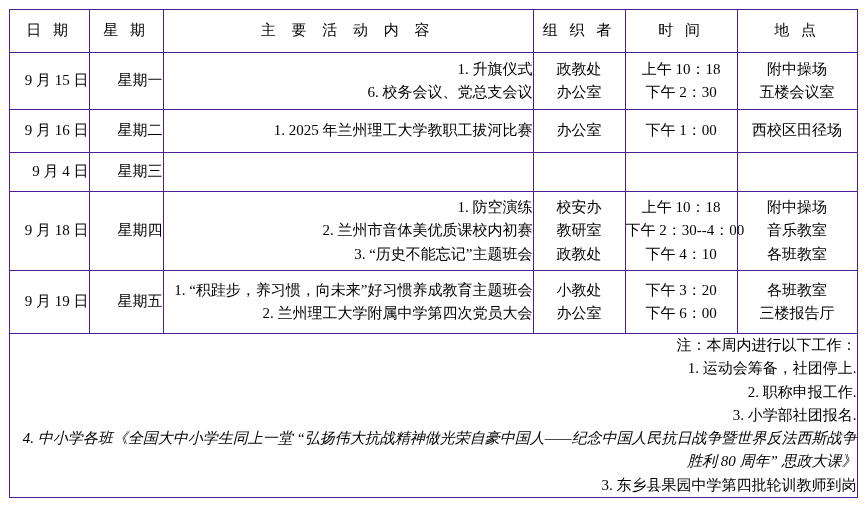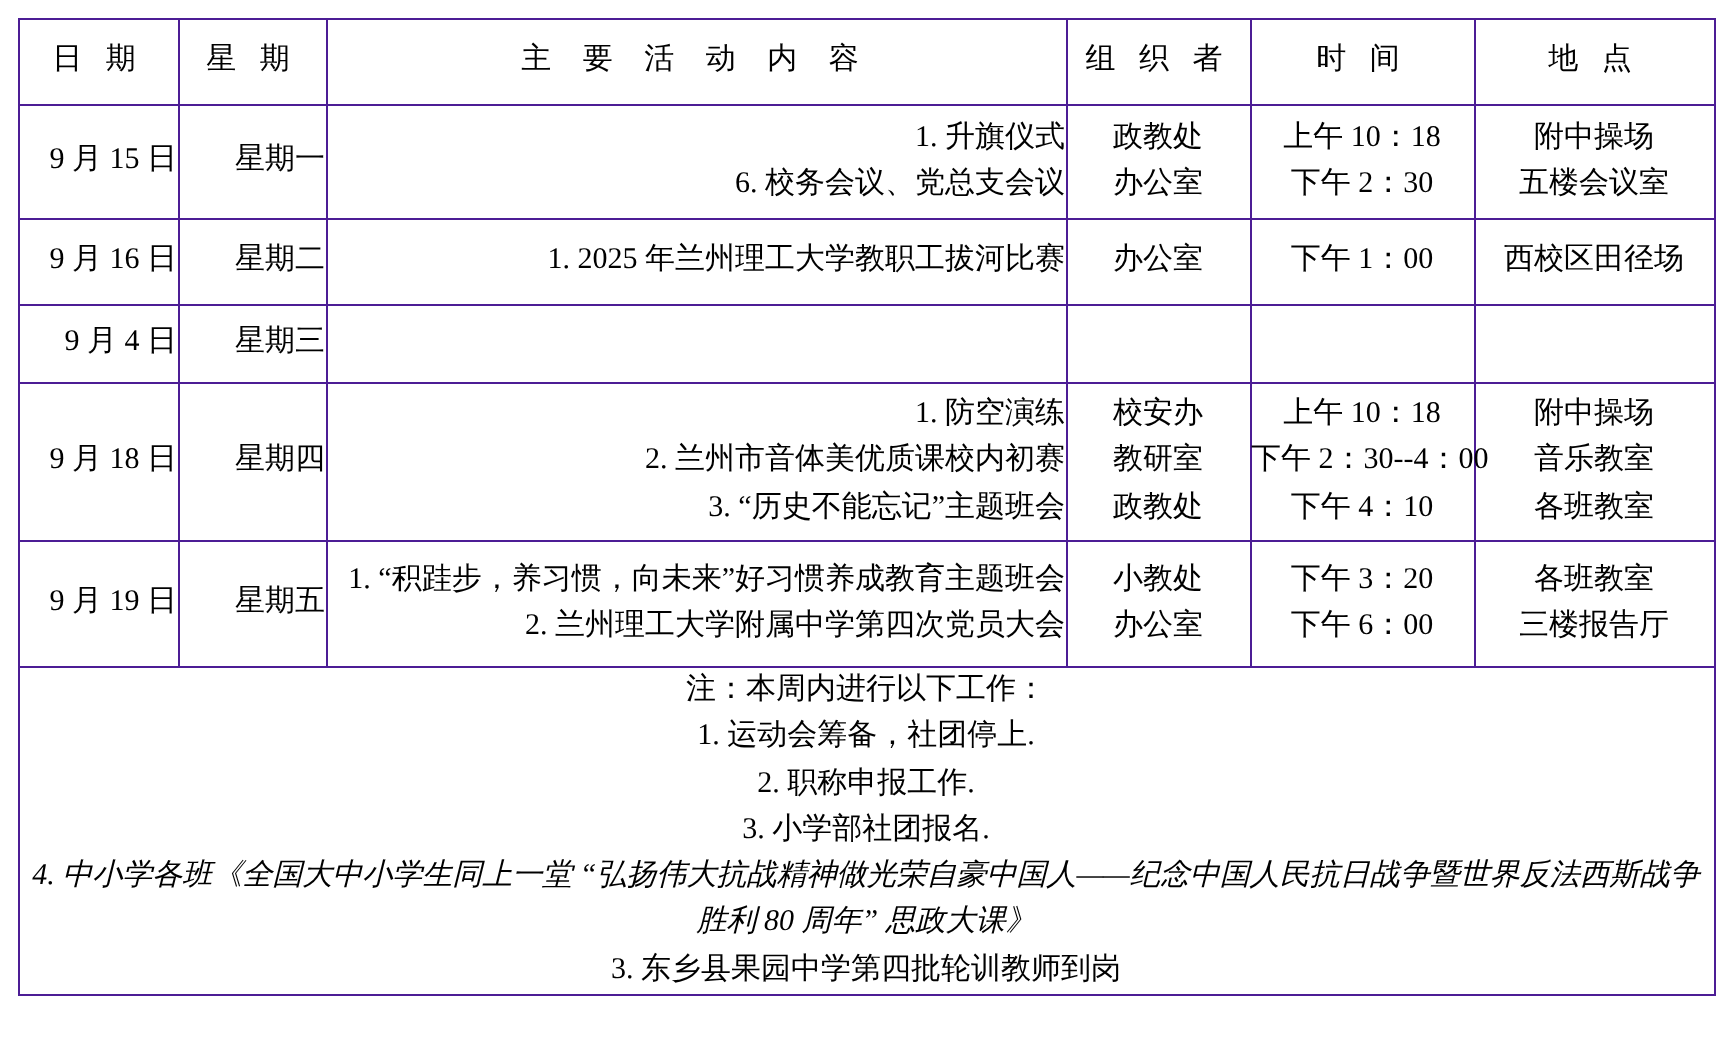--- a/index.html
+++ b/index.html
@@ -71,21 +71,21 @@
   .cell-main .ln {
     text-indent: 0;
   }
   tr.r-1 td { height: 56px; }
   tr.r-2 td { height: 42px; }
   tr.r-3 td { height: 38px; }
   tr.r-4 td { height: 78px; }
   tr.r-5 td { height: 62px; }
 
   td.notes {
-    text-align: center;
+    text-align: right;
     padding: 8px 10px 10px 12px;
     font-size: 15.5px;
     line-height: 1.62;
     height: 142px;
     vertical-align: top;
   }
   td.notes .nln {
     display: block;
     white-space: normal;
   }

